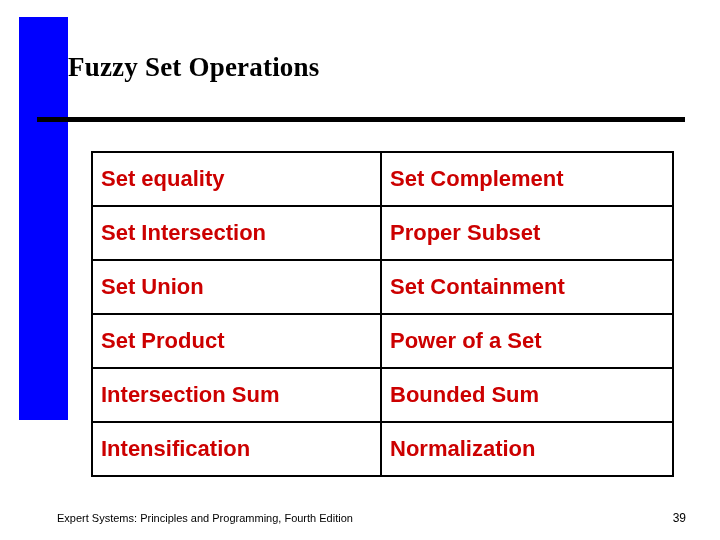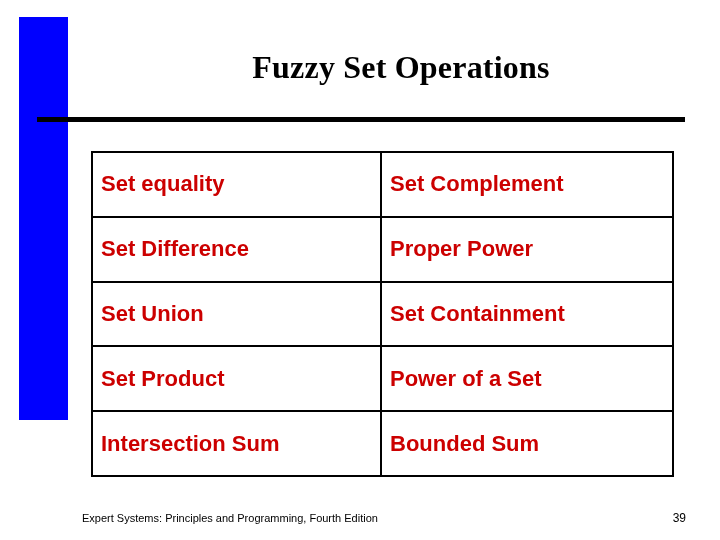--- a/index.html
+++ b/index.html
@@ -26,29 +26,27 @@
     height: 403px;
     background: #0000ff;
   }
 
   
   #slide-title {
     position: absolute;
     left: 68px;
     top: 48px;
     width: 618px;
-    text-align: center;
     font-family: "Liberation Serif", serif;
     font-weight: bold;
-    font-size: 32px;
+    font-size: 27px;
     line-height: 38px;
     color: #000000;
     letter-spacing: 0.2px;
     white-space: nowrap;
-    margin-left: 24px;
   }
 
   
   #title-rule {
     position: absolute;
     left: 37px;
     top: 117px;
     width: 648px;
     height: 5px;
     background: #000000;
@@ -77,21 +75,21 @@
     font-size: 22px;
     line-height: 24px;
     color: #cc0000;
     white-space: nowrap;
     overflow: hidden;
   }
 
   
   #footer-text {
     position: absolute;
-    left: 41px;
+    left: 16px;
     top: 512px;
     font-family: "Liberation Sans", sans-serif;
     font-size: 11px;
     line-height: 13px;
     color: #000000;
     white-space: nowrap;
     padding-left: 41px;
   }
   #page-number {
     position: absolute;
@@ -121,35 +119,39 @@
     <colgroup>
       <col class="left-col">
       <col class="right-col">
     </colgroup>
     <tbody>
       <tr>
         <td>Set equality</td>
         <td>Set Complement</td>
       </tr>
       <tr>
-        <td>Set Difference</td>
-        <td>Proper Power</td>
+        <td>Set Intersection</td>
+        <td>Proper Subset</td>
       </tr>
       <tr>
         <td>Set Union</td>
         <td>Set Containment</td>
       </tr>
       <tr>
         <td>Set Product</td>
         <td>Power of a Set</td>
       </tr>
       <tr>
         <td>Intersection Sum</td>
         <td>Bounded Sum</td>
       </tr>
+      <tr>
+        <td>Intensification</td>
+        <td>Normalization</td>
+      </tr>
     </tbody>
   </table>
 
   <div id="footer-text">Expert Systems: Principles and Programming, Fourth Edition</div>
 
   <div id="page-number">39</div>
 
 </div>
 
 </body></html>

